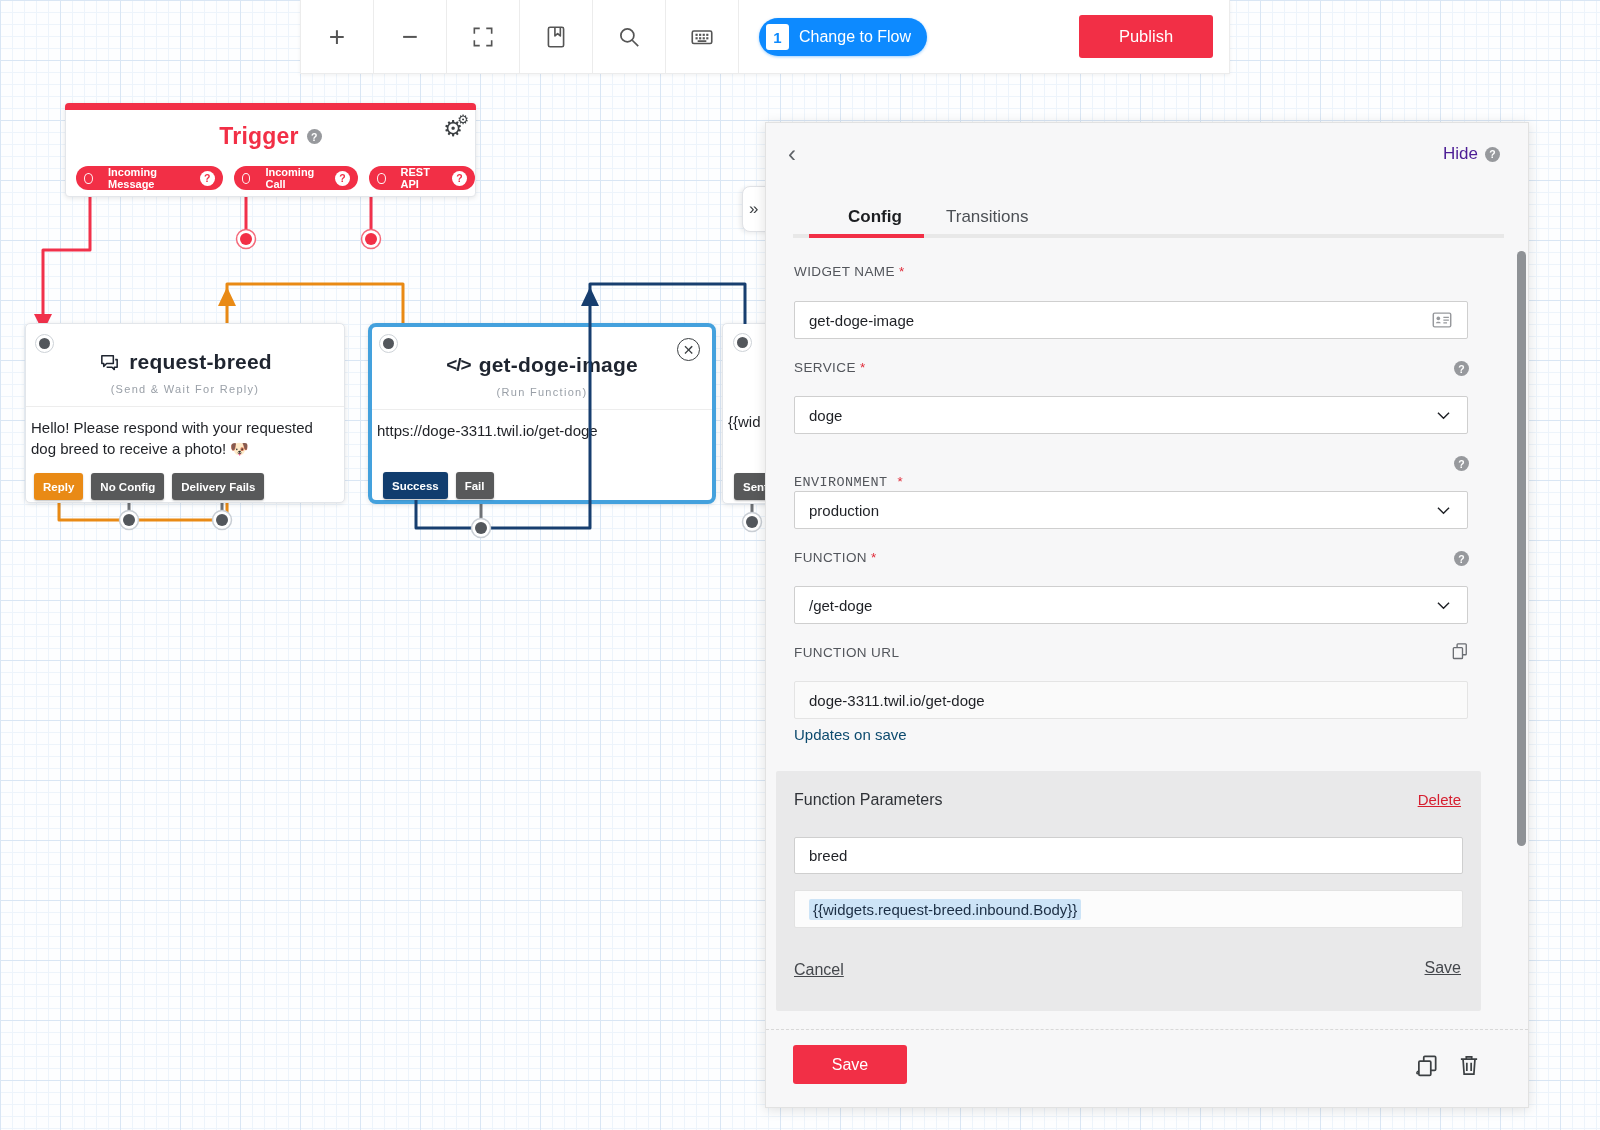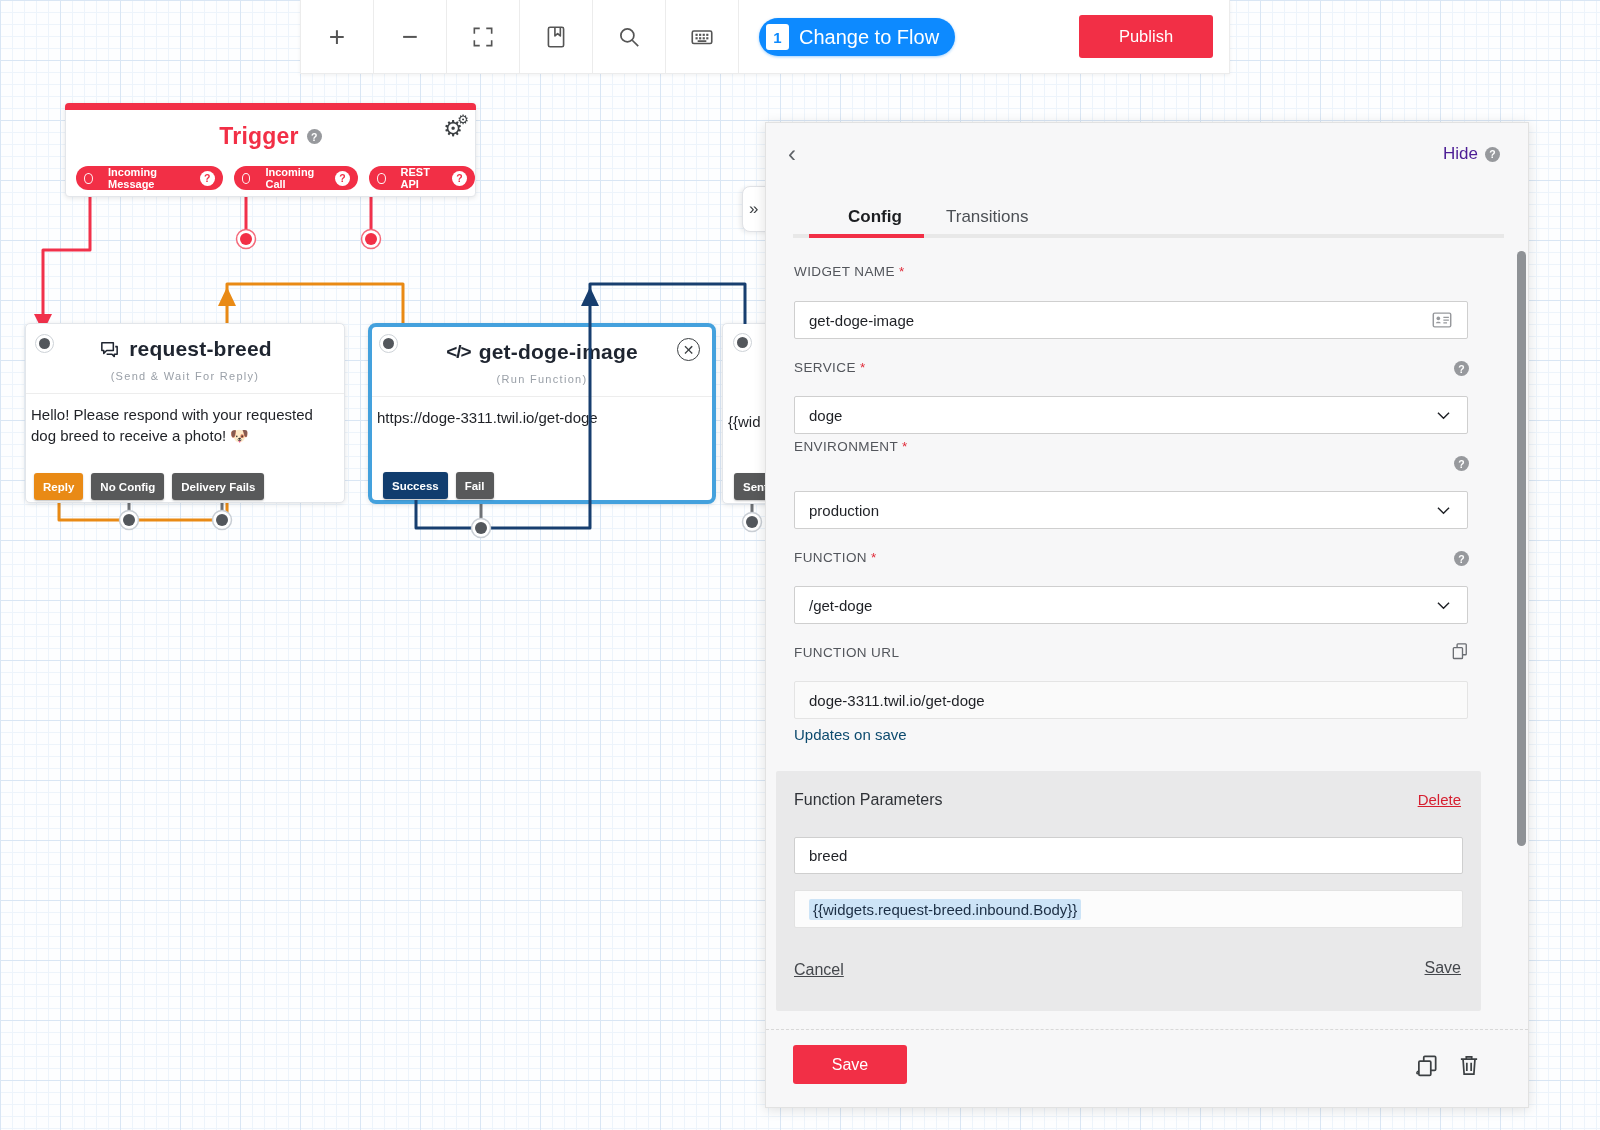--- a/index.html
+++ b/index.html
@@ -23,31 +23,31 @@
     border:1px solid #ececec; border-top:none; box-shadow:0 1px 4px rgba(0,0,0,.06); z-index:6;
     display:flex; align-items:center; }
   .tb-btn { width:73px; height:73px; display:flex; align-items:center; justify-content:center;
     border-right:1px solid #ececec; color:#555; font-size:28px; font-weight:300; cursor:pointer; background:#fff; }
   .tb-btn svg { width:26px; height:26px; }
   .flow-pill { position:absolute; left:458px; top:18px; height:38px; background:#0d8aff; border-radius:19px;
     display:flex; align-items:center; padding:0 16px 0 7px; gap:10px; cursor:pointer;
     box-shadow:0 1px 3px rgba(13,138,255,.4); }
   .flow-pill .badge { width:23px; height:26px; background:#fff; border-radius:3px; color:#0d8aff;
     font-size:15px; font-weight:bold; display:flex; align-items:center; justify-content:center; }
-  .flow-pill .lbl { color:#fff; font-size:20px; }
+  .flow-pill .lbl { color:#fff; font-size:16px; }
   .publish { position:absolute; left:778px; top:15px; width:134px; height:43px; background:#f22f46;
     color:#fff; font-size:16.5px; border:none; border-radius:3px; cursor:pointer; }
 
   
   .card { position:absolute; background:#fff; border:1px solid #e3e6ea; border-radius:5px;
     box-shadow:0 1px 5px rgba(0,0,0,.10); z-index:2; }
   .port { position:absolute; width:19px; height:19px; border-radius:50%; background:#fff;
     border:1.5px solid #cdd2d7; display:flex; align-items:center; justify-content:center; }
   .port::after { content:""; width:11px; height:11px; border-radius:50%; background:#53575c; }
-  .wtitle-row { display:flex; align-items:center; justify-content:center; gap:8px; margin-top:13px; }
+  .wtitle-row { display:flex; align-items:center; justify-content:center; gap:8px; margin-top:26px; }
   .wtitle { font-size:21px; font-weight:bold; color:#1f2530; letter-spacing:.2px; }
   .wsub { text-align:center; margin-top:9px; font-size:11px; letter-spacing:1.3px; color:#9aa0a8; }
   .wdiv { border-top:1px solid #ededed; margin-top:11px; }
   .wbody { padding:11px 15px 0 5px; font-size:15px; line-height:1.38; color:#1f2126; white-space:pre-wrap; }
   .tbtn-row { position:absolute; left:8px; display:flex; gap:8px; }
   .tbtn { height:27px; border-radius:3px; background:#58595a; color:#fff; font-size:11.5px; font-weight:bold;
     display:flex; align-items:center; padding:0 9px; cursor:pointer; box-shadow:0 1px 2px rgba(0,0,0,.25); }
   .tbtn.orange { background:#e98a15; }
   .tbtn.navy { background:#113d6e; }
 
@@ -332,21 +332,21 @@
   <span class="q q-abs" style="top:238px;"></span>
   <div class="fctl fselect" style="top:273px;">
     <span>doge</span>
     <span class="chev">
         <svg viewBox="0 0 24 24">
           <path d="M5 8.5l7 7 7-7" fill="none" stroke="#1f2126" stroke-width="1.8"></path>
         </svg>
       </span>
   </div>
 
-  <span class="flabel req" style="top:316px;">ENVIRONMENT</span>
+  <span class="flabel req" style="top:352px;font-family:Liberation Mono, monospace;">ENVIRONMENT</span>
   <span class="q q-abs" style="top:333px;"></span>
   <div class="fctl fselect" style="top:368px;">
     <span>production</span>
     <span class="chev">
         <svg viewBox="0 0 24 24">
           <path d="M5 8.5l7 7 7-7" fill="none" stroke="#1f2126" stroke-width="1.8"></path>
         </svg>
       </span>
   </div>
 

